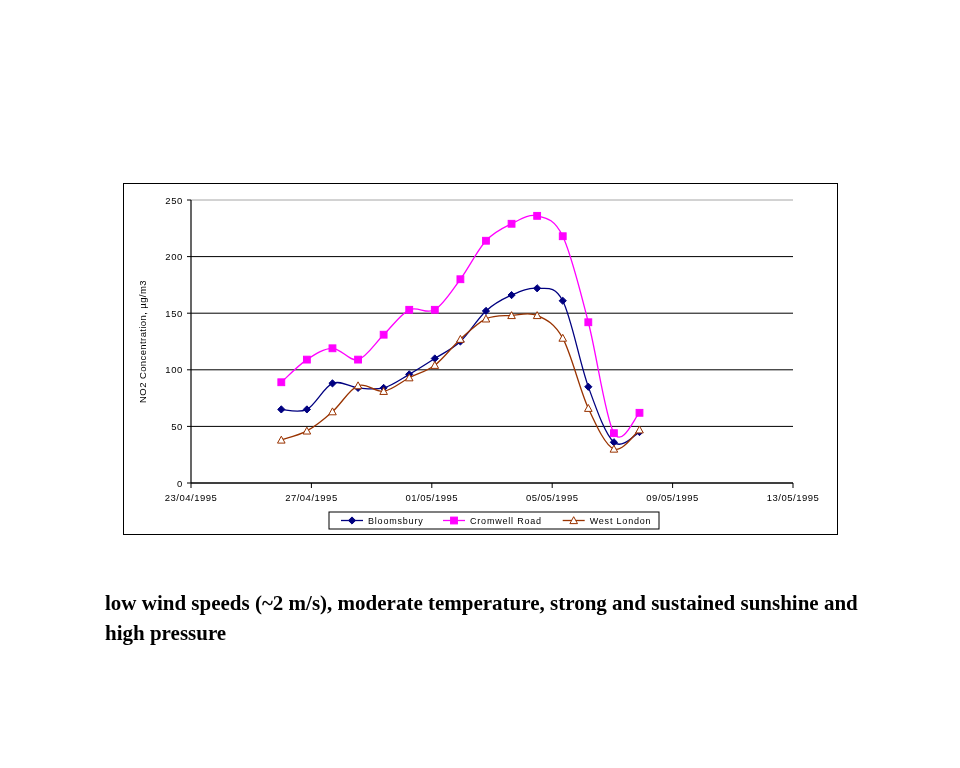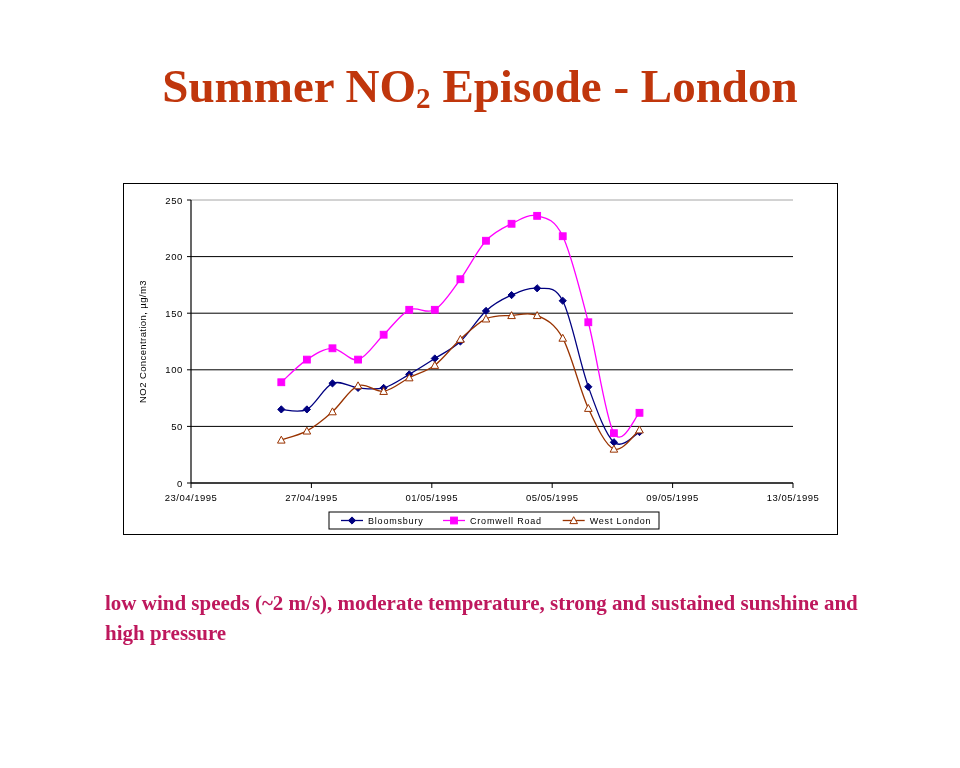--- a/index.html
+++ b/index.html
@@ -30,31 +30,28 @@
     box-sizing:border-box;
   }
   .chart-inner{position:absolute;left:0;top:0;width:100%;height:100%;}
   .chart-svg{position:absolute;left:0;top:0;}
 
   
   .caption{
     position:absolute;left:105px;top:588px;width:760px;
     font-family:"Liberation Serif",serif;
     font-weight:bold;font-size:21px;line-height:1.45;
-    color:#be185d;
+    color:#000000;
   }
 </style>
 </head>
 <body>
 
 <div id="slide">
 
-  <div class="title">
-    <span>Summer NO</span><sub>2</sub><span> Episode - London</span>
-  </div>
 
   <div class="chart-frame">
     <div class="chart-inner">
       <svg class="chart-svg" id="chart-svg" width="713" height="350" viewBox="0 0 713 350">
           <line x1="67" y1="299" x2="669" y2="299" stroke="#000000" stroke-width="1"></line>
           <line x1="63" y1="299" x2="67" y2="299" stroke="#000000" stroke-width="1"></line>
           <text x="59" y="302.5" text-anchor="end" font-family="&quot;Liberation Sans&quot;,sans-serif" font-size="9.5" fill="#000000" letter-spacing="0.6">0</text>
           <line x1="67" y1="242.4" x2="669" y2="242.4" stroke="#000000" stroke-width="1"></line>
           <line x1="63" y1="242.4" x2="67" y2="242.4" stroke="#000000" stroke-width="1"></line>
           <text x="59" y="245.9" text-anchor="end" font-family="&quot;Liberation Sans&quot;,sans-serif" font-size="9.5" fill="#000000" letter-spacing="0.6">50</text>

